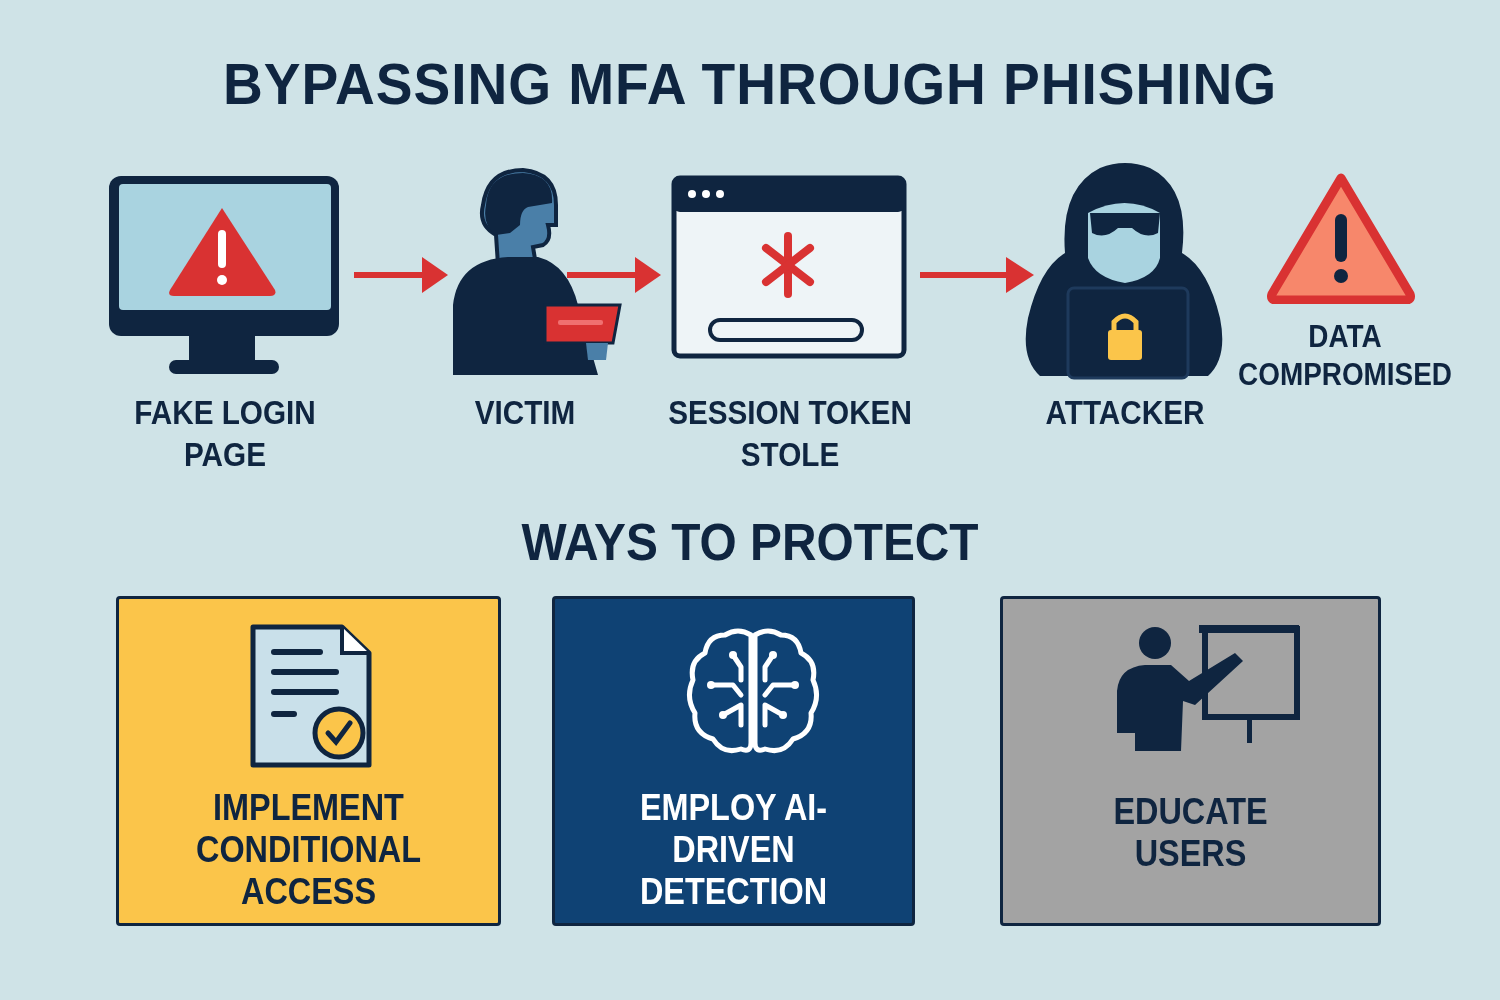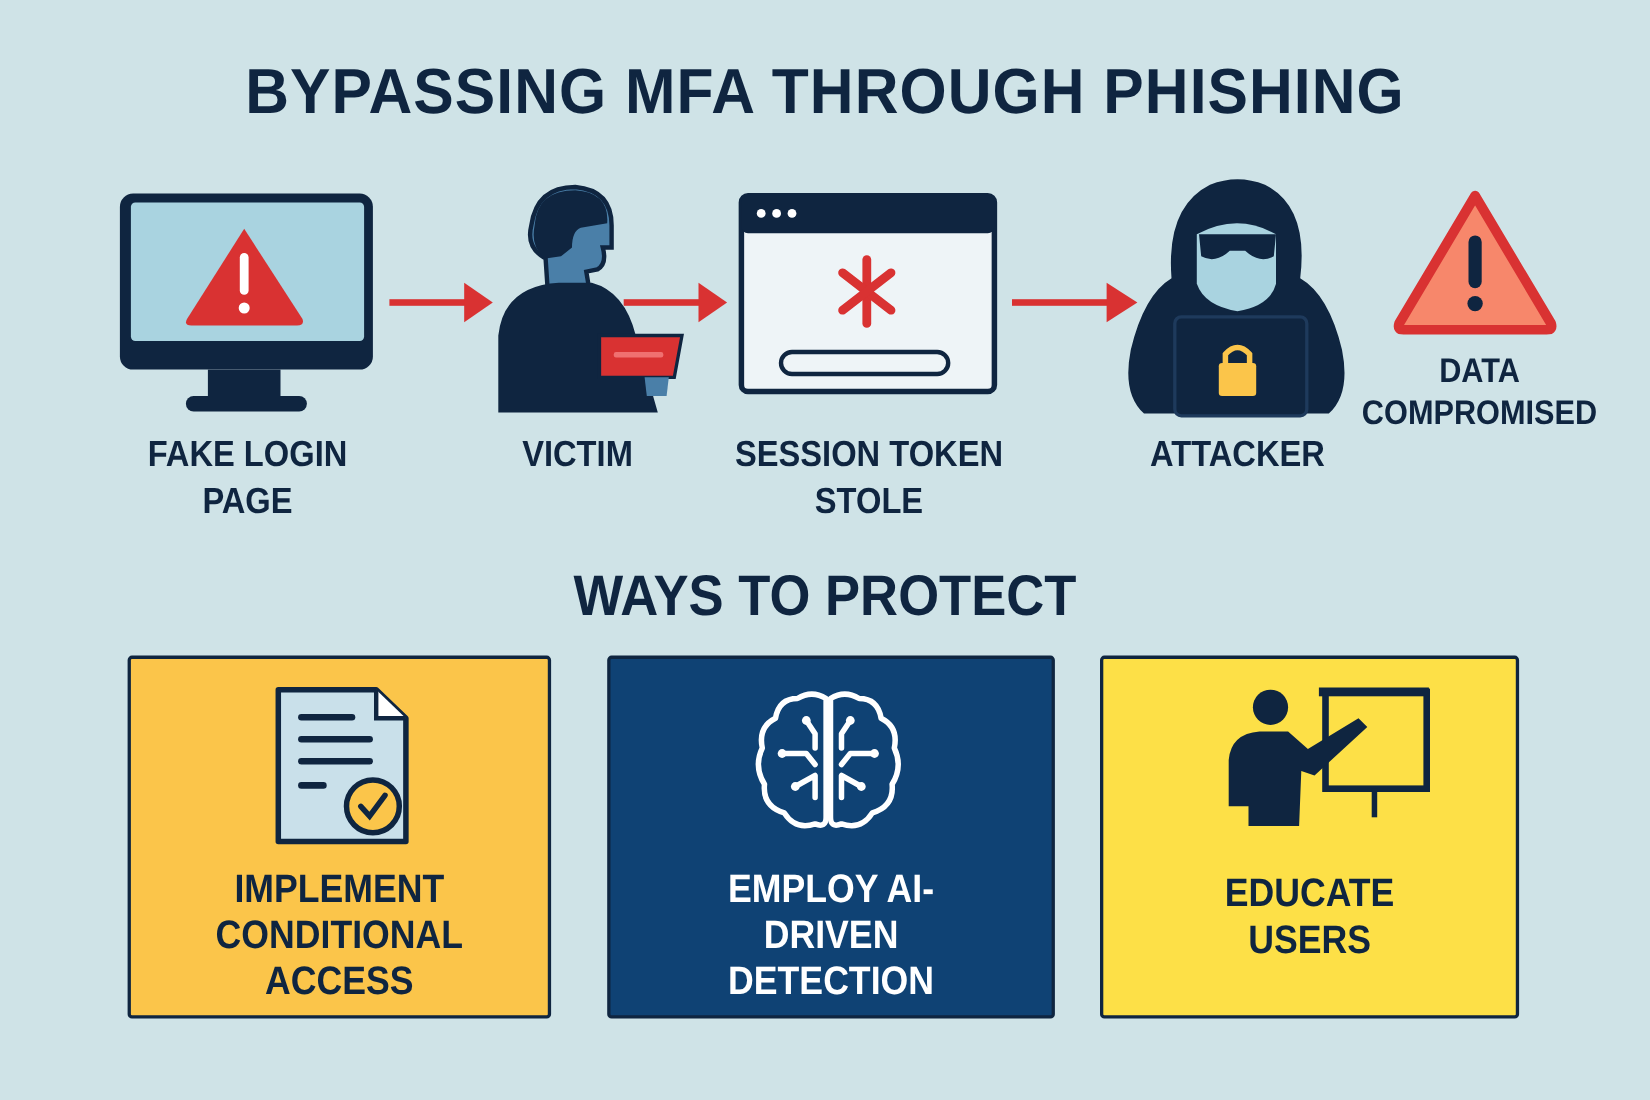--- a/index.html
+++ b/index.html
@@ -129,21 +129,21 @@
       <path d="M81 112 L89 121 L103 102" fill="none" stroke="#0f2540" stroke-width="5" stroke-linecap="round"></path>
     </svg>
   </div>
   <div class="card-text" style="top:188px;color:#0f2540;">
     <div>IMPLEMENT</div>
     <div>CONDITIONAL</div>
     <div>ACCESS</div>
   </div>
 </div>
 
-<div class="abs card" style="left:552px;width:407px;background:#0f4274;">
+<div class="abs card" style="left:552px;width:363px;background:#0f4274;">
   <div class="abs" style="left:128px;top:26px;">
     <svg width="140" height="135" viewBox="0 0 140 135">
       <g fill="none" stroke="#fff" stroke-width="5" stroke-linecap="round" stroke-linejoin="round">
         <path d="M68 10 Q55 2 42 10 Q25 10 22 28 Q6 36 10 55 Q2 72 12 88 Q10 108 30 114 Q40 130 58 124 Q68 128 68 118 Z"></path>
         <path d="M72 10 Q85 2 98 10 Q115 10 118 28 Q134 36 130 55 Q138 72 128 88 Q130 108 110 114 Q100 130 82 124 Q72 128 72 118 Z"></path>
         <path d="M50 30 L58 42 L58 55"></path>
           <path d="M28 60 L50 60 L58 70"></path>
           <path d="M40 90 L58 80 L58 100"></path>
         <path d="M90 30 L82 42 L82 55"></path>
           <path d="M112 60 L90 60 L82 70"></path>
@@ -159,21 +159,21 @@
       </g>
     </svg>
   </div>
   <div class="card-text" style="top:188px;color:#fff;">
     <div>EMPLOY AI-</div>
     <div>DRIVEN</div>
     <div>DETECTION</div>
   </div>
 </div>
 
-<div class="abs card" style="left:1000px;width:381px;background:#fde047;">
+<div class="abs card" style="left:1000px;width:381px;background:#a3a3a3;">
   <div class="abs" style="left:108px;top:22px;">
     <svg width="190" height="150" viewBox="0 0 190 150">
       <rect x="88" y="4" width="100" height="8" fill="#0f2540"></rect>
       <rect x="94" y="8" width="92" height="88" fill="none" stroke="#0f2540" stroke-width="6"></rect>
       <rect x="136" y="96" width="5" height="26" fill="#0f2540"></rect>
       <circle cx="44" cy="22" r="16" fill="#0f2540"></circle>
       <path d="M6 112 L6 70 Q8 46 34 44 L60 44 L78 60 L124 32 L132 40 L84 84 L72 80 L70 130 L24 130 L24 112 Z" fill="#0f2540"></path>
     </svg>
   </div>
   <div class="card-text" style="top:192px;color:#0f2540;">

